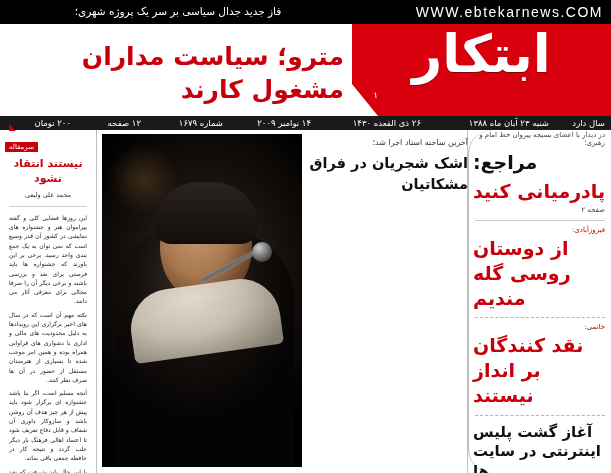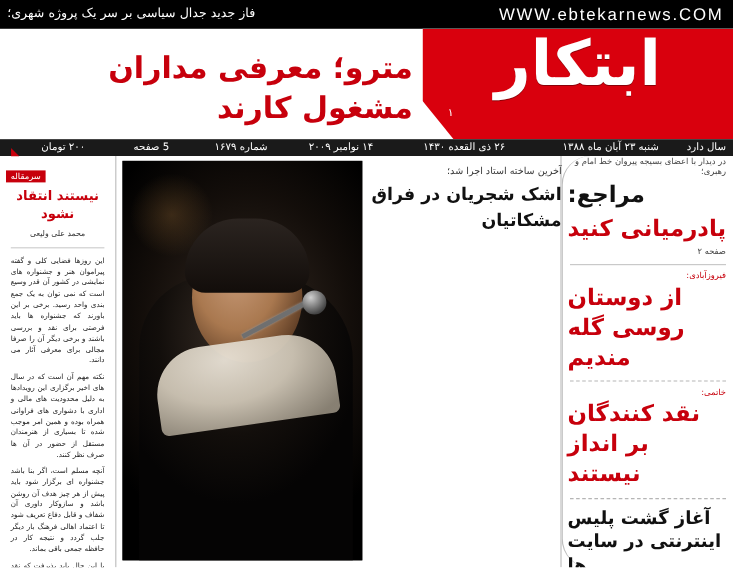--- a/index.html
+++ b/index.html
@@ -15,21 +15,21 @@
     position:absolute;left:0;top:0;width:611px;height:24px;background:#000;
   }
   .topstrip .site{
     position:absolute;right:8px;top:4px;color:#fff;font-size:14px;letter-spacing:1.5px;
     font-family:"Liberation Sans",sans-serif;
   }
   .topstrip .leadline{
     position:absolute;left:0;top:0;width:352px;height:24px;background:#000;
   }
   .topstrip .leadtxt{
-    position:absolute;left:6px;top:5px;width:344px;text-align:left;color:#fff;font-size:10.5px;
+    position:absolute;left:6px;top:5px;width:344px;text-align:center;color:#fff;font-size:10.5px;
     direction:rtl;
   }
 
   
   .masthead{
     position:absolute;left:352px;top:24px;width:259px;height:92px;background:#fff;
   }
   .logo-red{
     position:absolute;left:0;top:0;width:295px;height:92px;
     background:#d9000d;
@@ -158,37 +158,37 @@
 
 <div class="page">
 
   <div class="topstrip">
     <div class="leadline"></div>
     <div class="leadtxt">فاز جدید جدال سیاسی بر سر یک پروژه شهری؛</div>
     <div class="site">WWW.ebtekarnews.COM</div>
   </div>
 
   <div class="lead-block">
-    <div class="lead-title">مترو؛ معرفی مداران مشغول کارند</div>
+    <div class="lead-title">مترو؛ سیاست مداران مشغول کارند</div>
   </div>
 
   <div class="masthead">
     <div class="logo-red">
       <div class="logo-word">ابتکار</div>
       <div class="logo-corner">۱</div>
     </div>
   </div>
 
   <div class="infobar">
     <div class="cell" style="right:6px;">سال دارد</div>
     <div class="cell" style="right:62px;">شنبه ۲۳ آبان ماه ۱۳۸۸</div>
     <div class="cell" style="right:190px;">۲۶ ذی القعده ۱۴۳۰</div>
     <div class="cell" style="right:300px;">۱۴ نوامبر ۲۰۰۹</div>
     <div class="cell" style="right:388px;">شماره ۱۶۷۹</div>
-    <div class="cell" style="right:470px;">5 صفحه</div>
+    <div class="cell" style="right:470px;">۱۲ صفحه</div>
     <div class="cell" style="right:540px;">۲۰۰ تومان</div>
   </div>
 
   <div class="body">
 
     <div class="vsep" style="right:143px;"></div>
     <div class="vsep" style="left:96px;"></div>
 
     <div class="col-right">
       <div class="r-small">در دیدار با اعضای بسیجه پیروان خط امام و رهبری؛</div>

